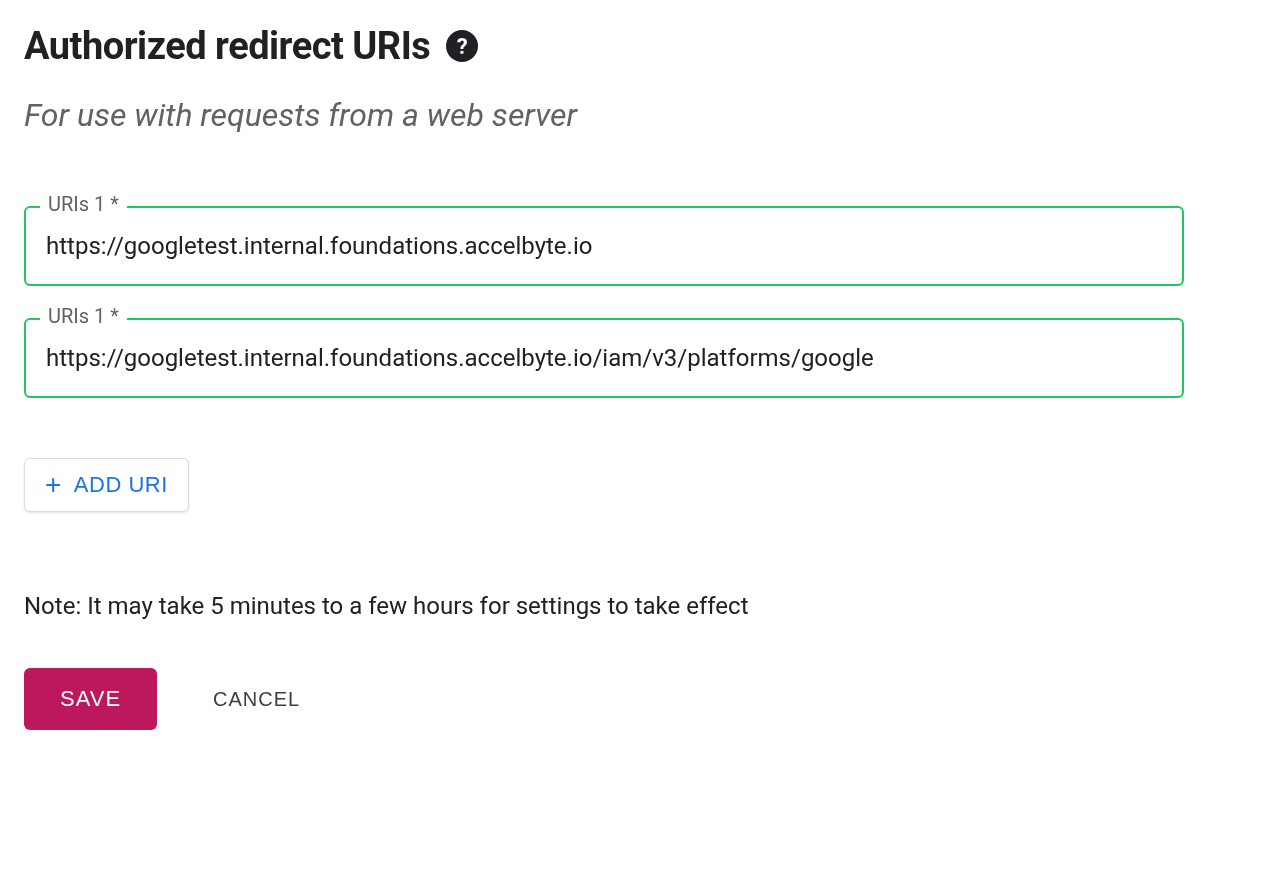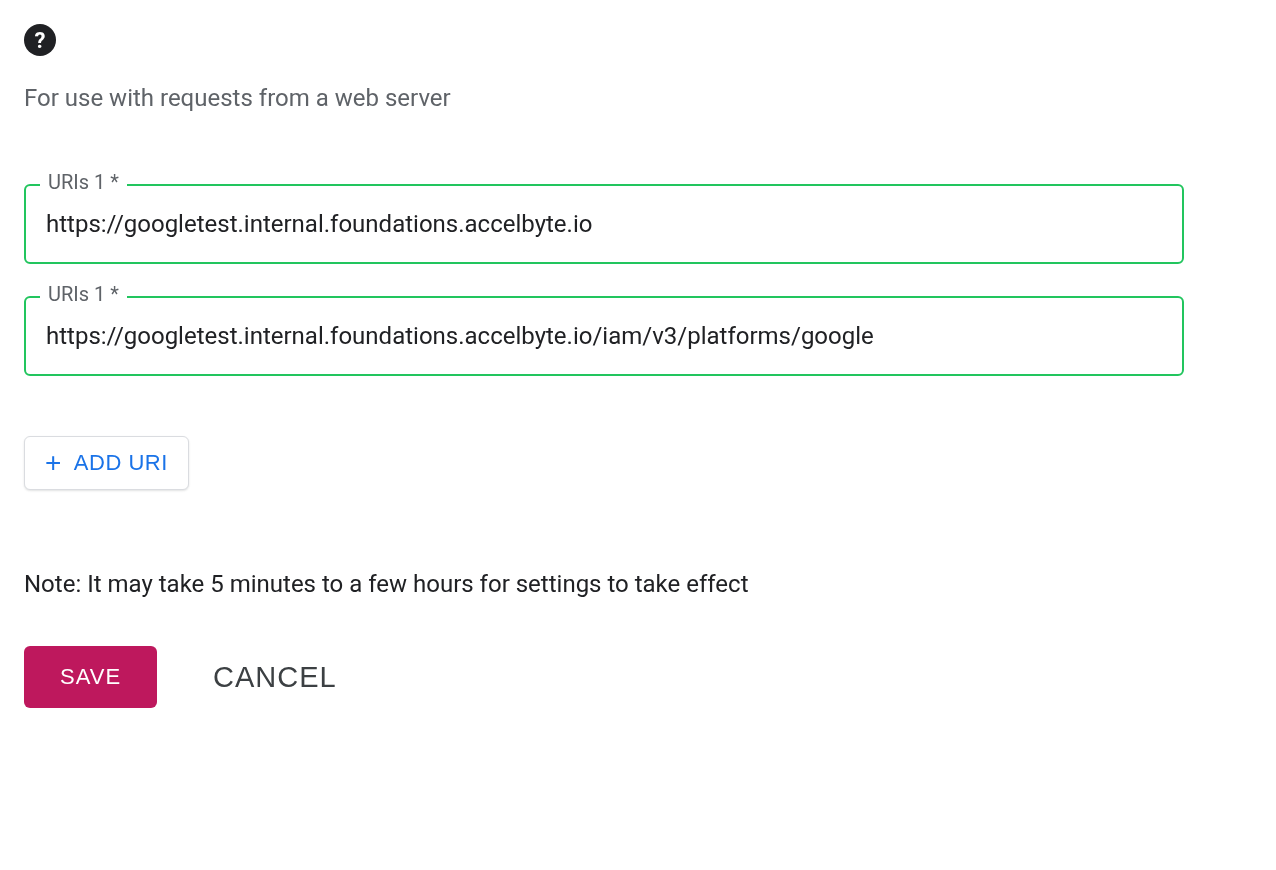--- a/index.html
+++ b/index.html
@@ -32,23 +32,24 @@
       background: #202124;
       color: #fff;
       display: flex;
       align-items: center;
       justify-content: center;
       font-size: 22px;
       font-weight: 700;
       cursor: pointer;
     }
     .description {
-      font-size: 24px;
+      font-size: 32px;
       color: #5f6368;
       margin-bottom: 72px;
+      font-style: italic;
     }
     .form-field {
       position: relative;
       margin-bottom: 32px;
       width: 1160px;
       max-width: 100%;
     }
     .form-field-label {
       position: absolute;
       top: -14px;
@@ -108,32 +109,33 @@
       padding: 18px 36px;
       font-size: 22px;
       font-weight: 500;
       letter-spacing: 1px;
       cursor: pointer;
     }
     .cancel-button {
       background: none;
       border: none;
       color: #3c4043;
-      font-size: 29px;
+      font-size: 20px;
       font-weight: 500;
       letter-spacing: 1px;
       cursor: pointer;
     }
   </style>
 </head>
 <body>
 
 
 
 <div class="header">
+  <h1 class="page-title">Authorized redirect URIs</h1>
   <span class="help-icon">?</span>
 </div>
 
 <p class="description">For use with requests from a web server</p>
 
 <div class="form-field">
   <label class="form-field-label">URIs 1 *</label>
   <input type="text" class="form-field-input" value="https://googletest.internal.foundations.accelbyte.io" style="">
 </div>
 

